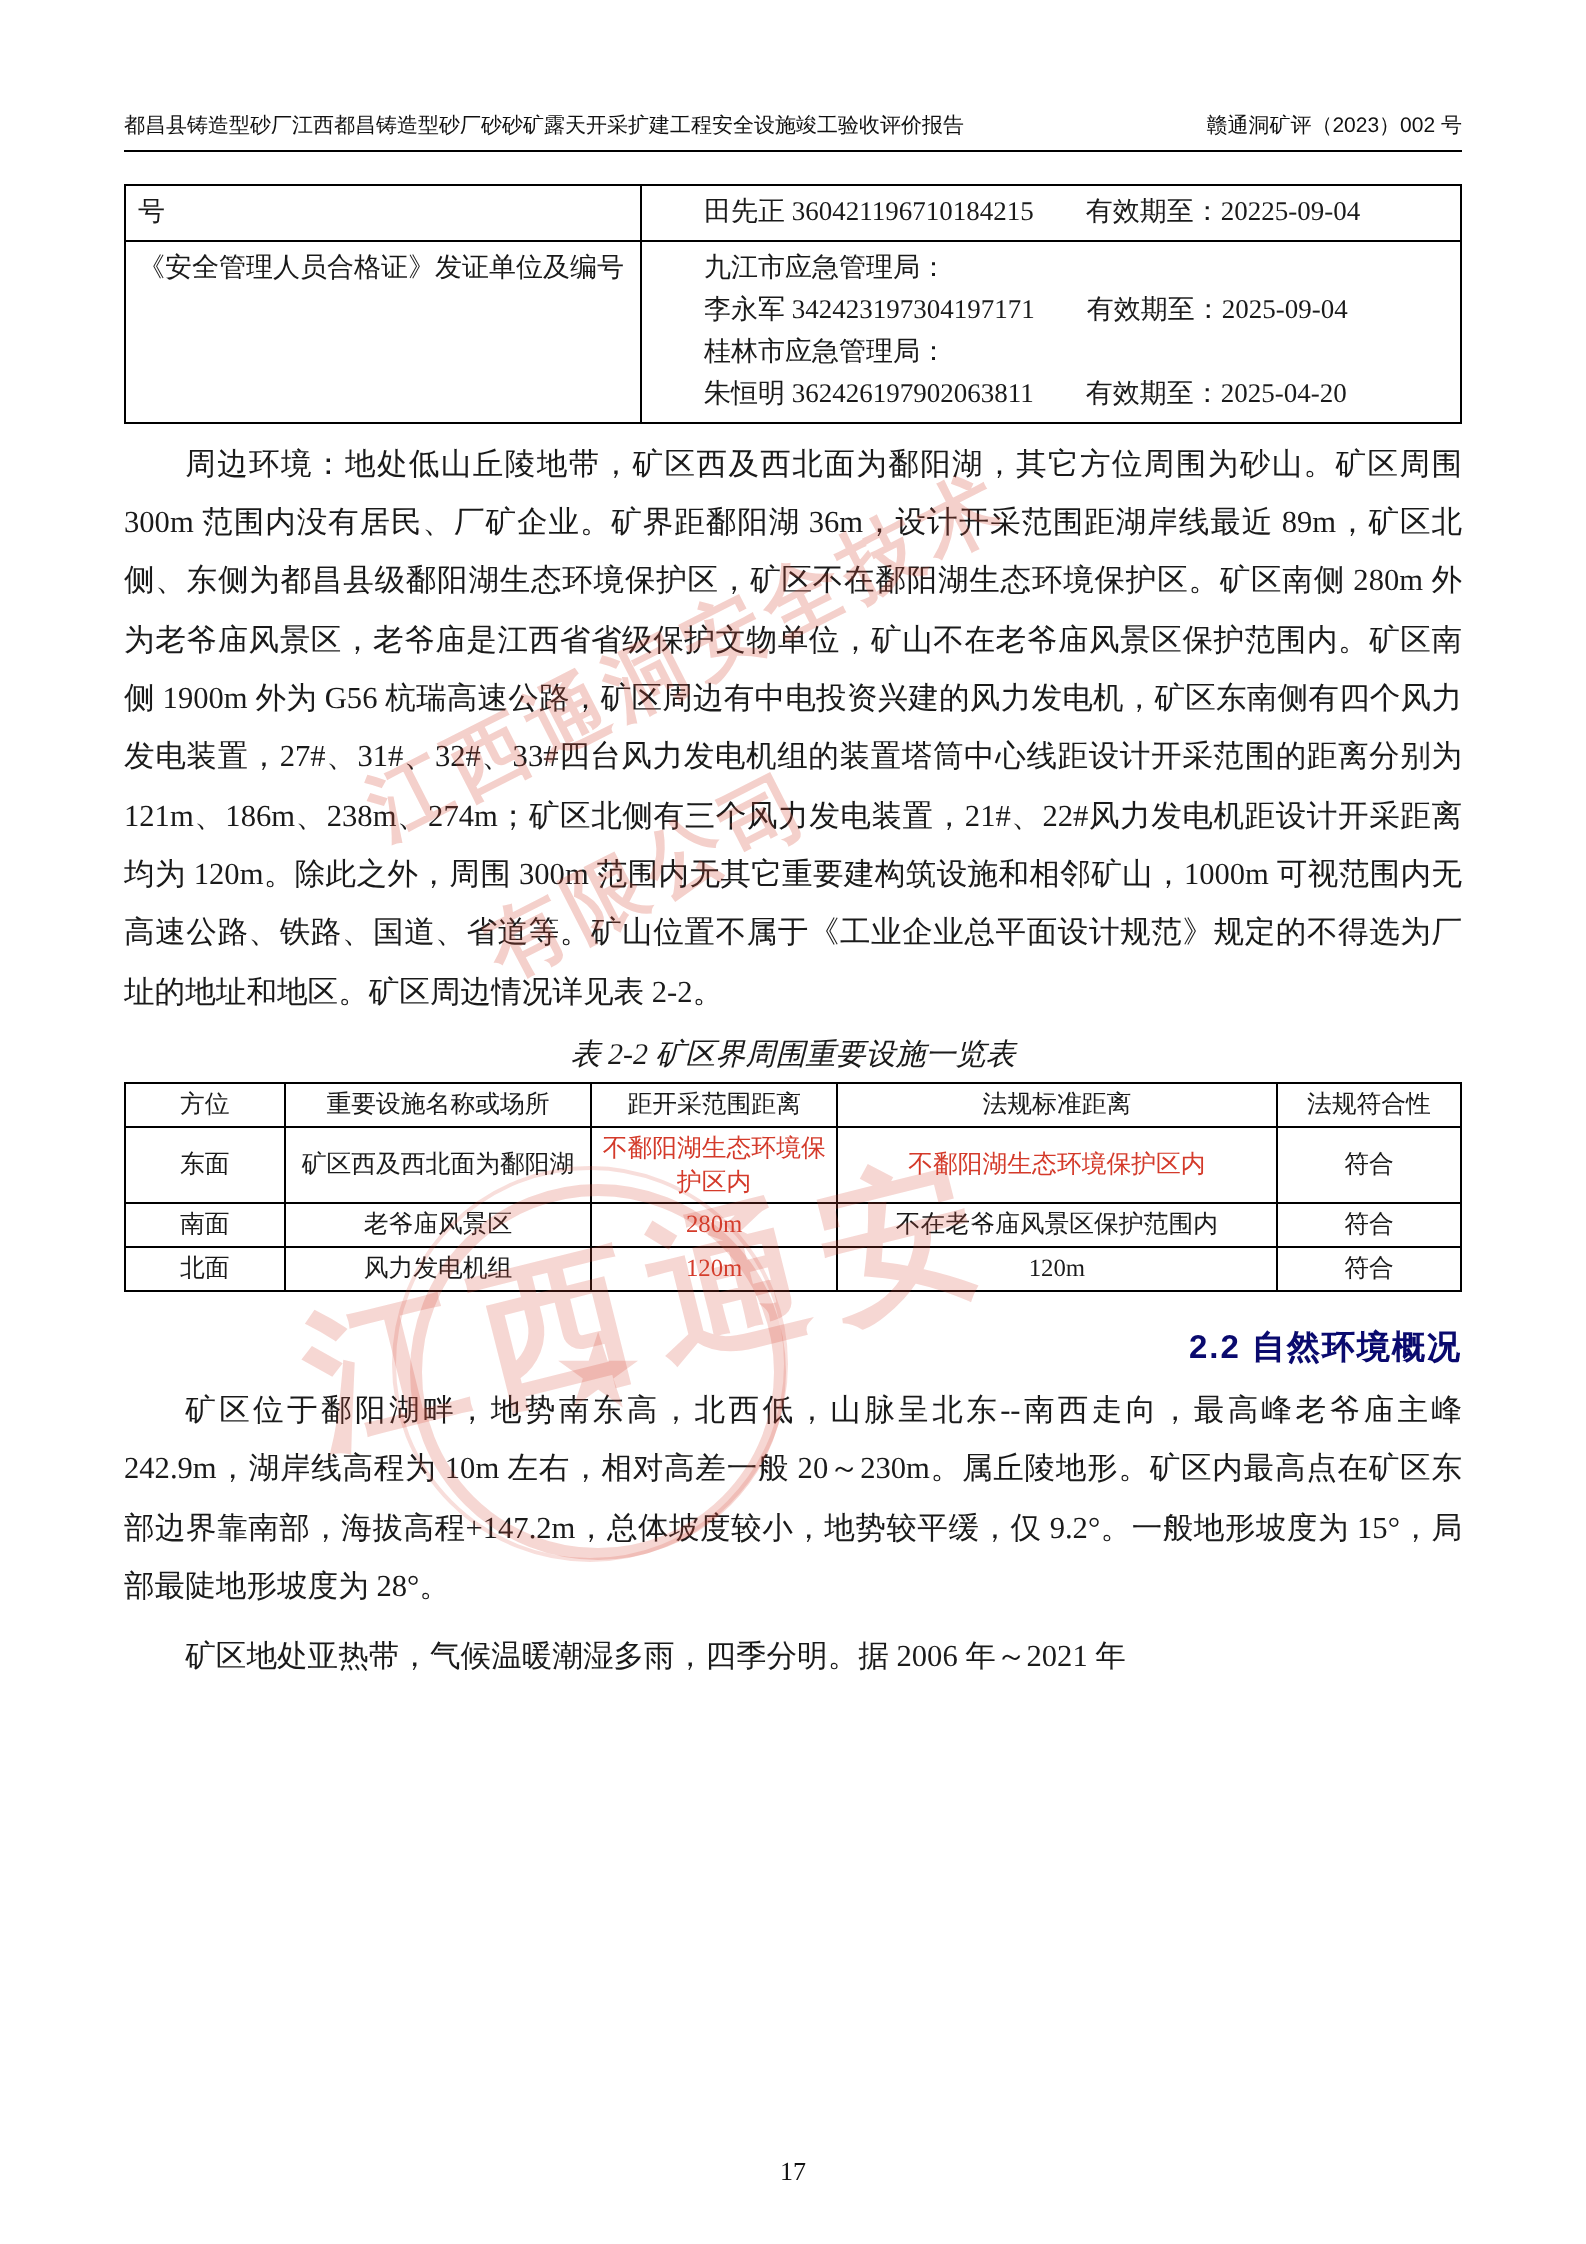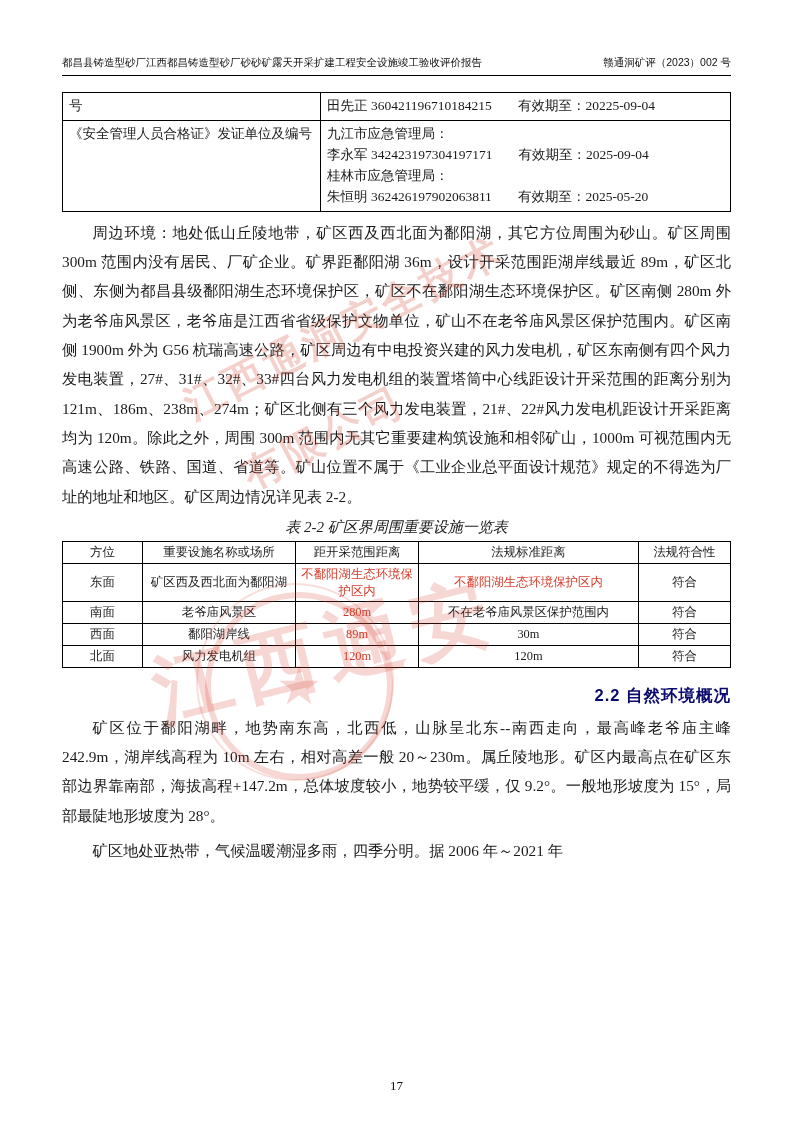--- a/index.html
+++ b/index.html
@@ -48,21 +48,21 @@
   }
   table.doc-table td {
     border: 1px solid #000;
     padding: 3px 6px;
     vertical-align: top;
     font-size: 13.5px;
     line-height: 1.55;
   }
   .t1 td { font-size: 13.5px; }
   .t1 .c1 { width: 245px; }
-  .cert-line { display: block; white-space: nowrap; }
+  .cert-line { display: block; white-space: nowrap; margin-left: 25px; }
   .cert-line .gap { display: inline-block; width: 26px; }
 
   
   p.body {
     font-size: 15.3px;
     line-height: 1.92;
     margin: 6px 0 0 0;
     text-align: justify;
     text-justify: inter-ideograph;
     text-indent: 2em;
@@ -205,21 +205,21 @@
         <td class="c1">《安全管理人员合格证》发证单位及编号</td>
         <td>
           <span class="cert-line">九江市应急管理局：</span>
           <span class="cert-line">
             <span>李永军</span>
             <span>342423197304197171</span><span class="gap"></span><span>有效期至：2025-09-04</span>
           </span>
           <span class="cert-line">桂林市应急管理局：</span>
           <span class="cert-line">
             <span>朱恒明</span>
-            <span>362426197902063811</span><span class="gap"></span><span>有效期至：2025-05-20</span>
+            <span>362426197902063811</span><span class="gap"></span><span>有效期至：2025-04-20</span>
           </span>
         </td>
       </tr>
     </tbody>
   </table>
 
   <p class="body">周边环境：地处低山丘陵地带，矿区西及西北面为鄱阳湖，其它方位周围为砂山。矿区周围 300m 范围内没有居民、厂矿企业。矿界距鄱阳湖 36m，设计开采范围距湖岸线最近 89m，矿区北侧、东侧为都昌县级鄱阳湖生态环境保护区，矿区不在鄱阳湖生态环境保护区。矿区南侧 280m 外为老爷庙风景区，老爷庙是江西省省级保护文物单位，矿山不在老爷庙风景区保护范围内。矿区南侧 1900m 外为 G56 杭瑞高速公路，矿区周边有中电投资兴建的风力发电机，矿区东南侧有四个风力发电装置，27#、31#、32#、33#四台风力发电机组的装置塔筒中心线距设计开采范围的距离分别为 121m、186m、238m、274m；矿区北侧有三个风力发电装置，21#、22#风力发电机距设计开采距离均为 120m。除此之外，周围 300m 范围内无其它重要建构筑设施和相邻矿山，1000m 可视范围内无高速公路、铁路、国道、省道等。矿山位置不属于《工业企业总平面设计规范》规定的不得选为厂址的地址和地区。矿区周边情况详见表 2-2。</p>
 
   <div class="tbl-caption">表 2-2   矿区界周围重要设施一览表</div>
 
@@ -249,27 +249,20 @@
         <td>符合</td>
       </tr>
       <tr>
         <td>南面</td>
         <td>老爷庙风景区</td>
         <td class="red">280m</td>
         <td>不在老爷庙风景区保护范围内</td>
         <td>符合</td>
       </tr>
       <tr>
-        <td>西面</td>
-        <td>鄱阳湖岸线</td>
-        <td class="red">89m</td>
-        <td>30m</td>
-        <td>符合</td>
-      </tr>
-      <tr>
         <td>北面</td>
         <td>风力发电机组</td>
         <td class="red">120m</td>
         <td>120m</td>
         <td>符合</td>
       </tr>
     </tbody>
   </table>
 
   <h2 class="sec">2.2  自然环境概况</h2>

